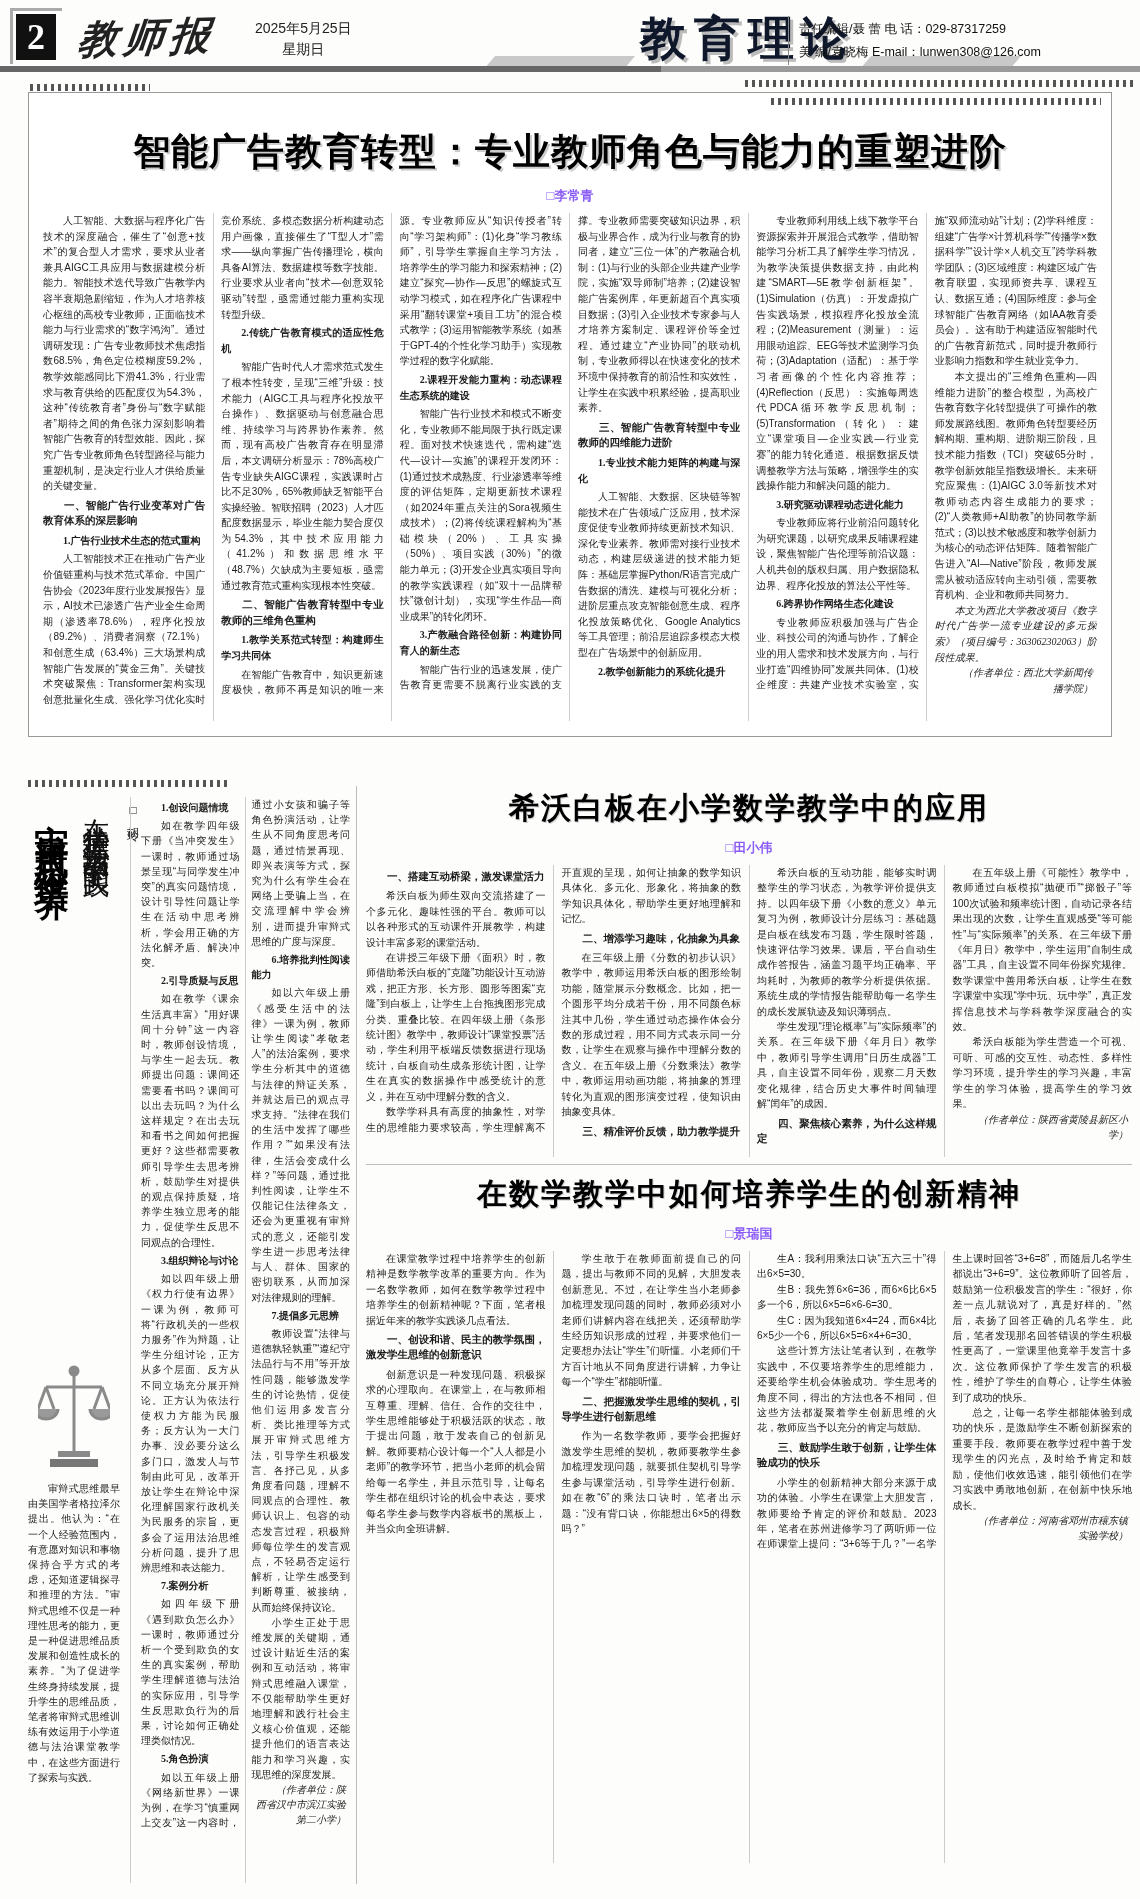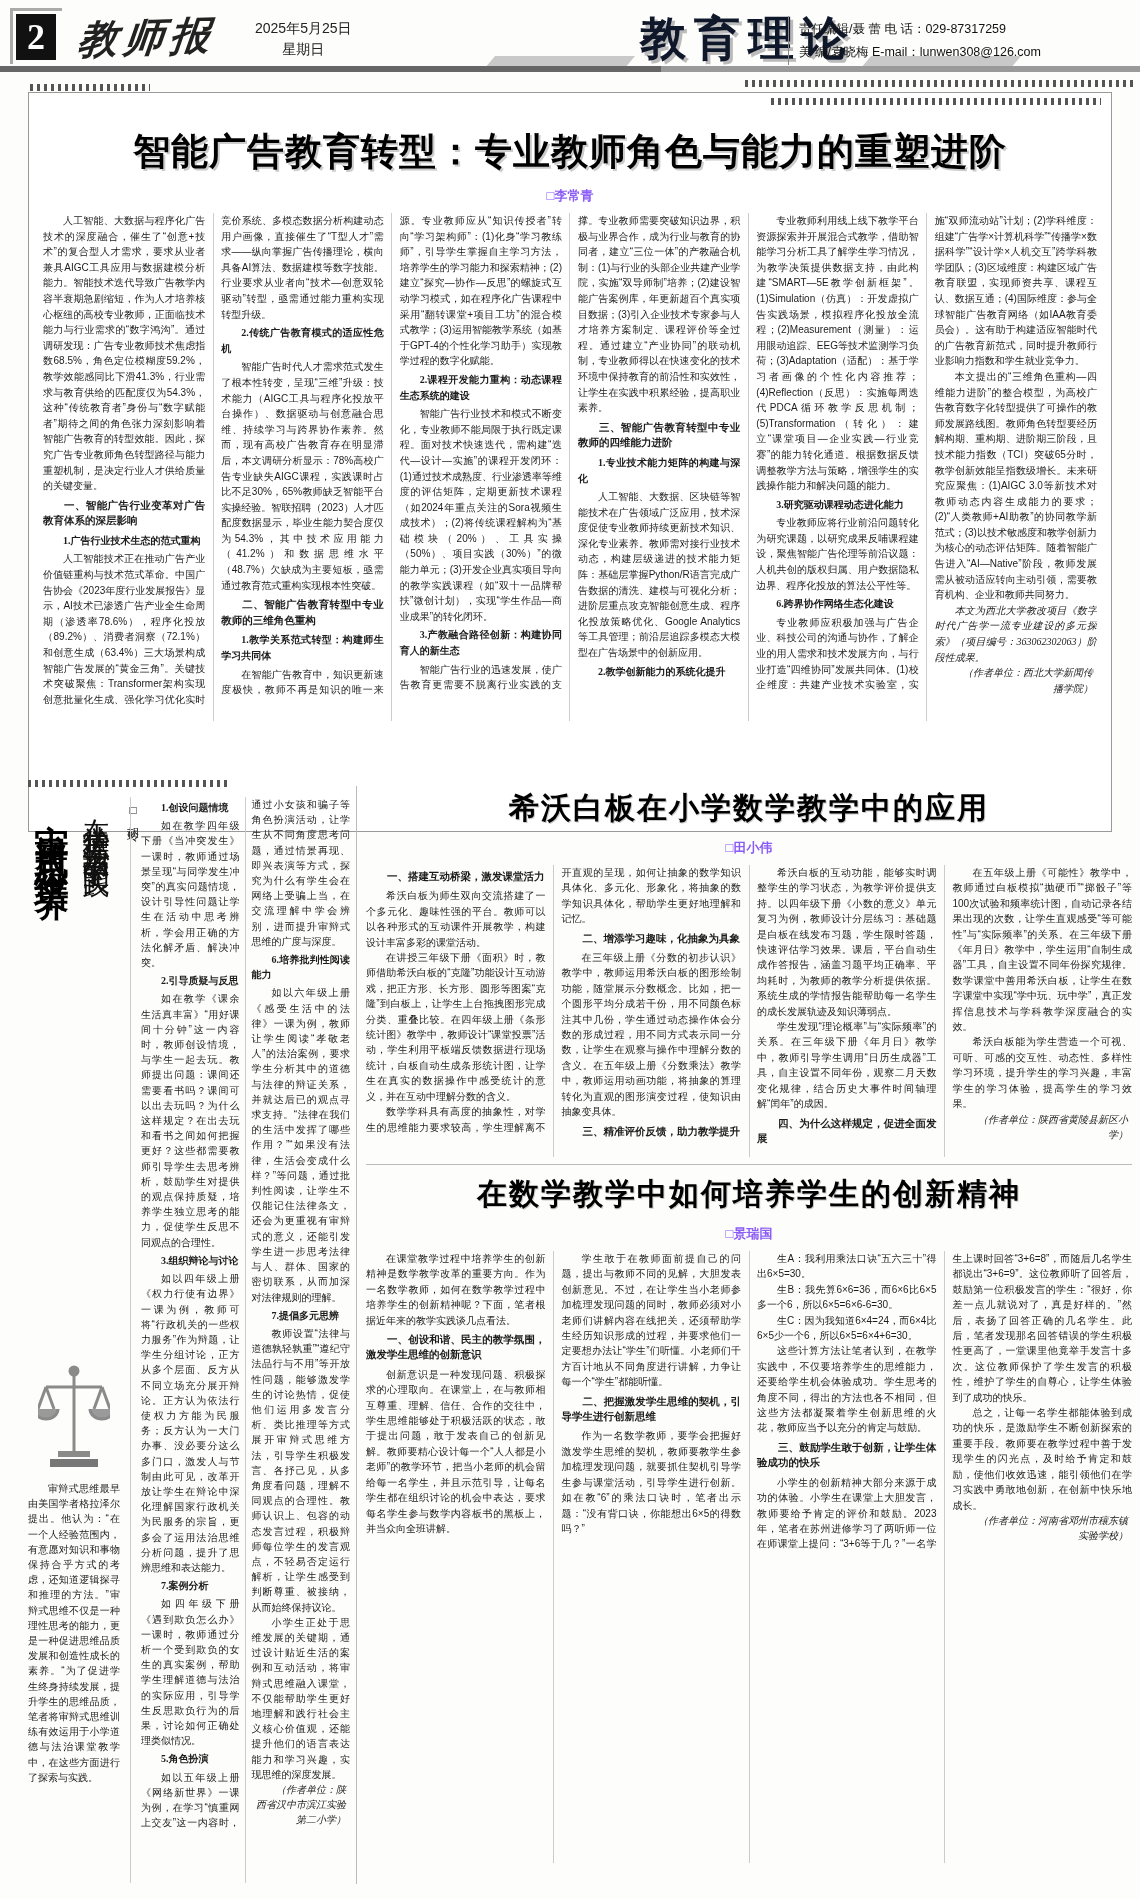--- a/index.html
+++ b/index.html
@@ -22,21 +22,21 @@
   .sec-title::after  { content:""; position:absolute; right:-160px; bottom:2px; width:150px; height:12px; background:#c9c9c9; transform:skew(-40deg); }
   .editors { position:absolute; left:788px; top:16px; width:354px; padding:2px 0 2px 10px;
              border-left:1px solid #888; border-right:1px solid #888; font-size:12.5px; line-height:1.8; color:#111; }
   .hdr-rule { position:absolute; left:0; top:66px; width:1140px; height:6px;
               background:linear-gradient(90deg,#666 0 58%, #9a9a9a 58% 100%); }
   .hatch { background:repeating-linear-gradient(90deg,#555 0 3px, transparent 3px 7px); height:7px; }
   .hatch-a { position:absolute; left:745px; top:80px; width:390px; }
   .hatch-b { position:absolute; left:30px; top:84px; width:120px; }
 
   
-  .art1 { position:absolute; left:28px; top:92px; width:1084px; height:740px;
+  .art1 { position:absolute; left:28px; top:92px; width:1084px; height:645px;
           border:1px solid #999; padding:8px 14px 10px 14px; background:#fff; }
   .art1 .hatch-in { position:absolute; right:10px; top:5px; width:330px; }
   .art1-title { margin-top:26px; text-align:center; font-size:37px; font-weight:bold; letter-spacing:1px;
                 font-family:"Liberation Serif","DejaVu Serif",serif; color:#000; text-shadow:2px 2px 0 #ccc; }
   .byline { text-align:center; font-size:13px; color:#8b5cf6; margin:10px 0 8px 0; font-family:"Liberation Serif",serif;font-weight:bold; }
   .art1-body { height:508px; overflow:hidden; column-count:6; column-gap:16px; column-rule:1px solid #ccc;
                font-size:10px; line-height:15.6px; text-align:justify; }
 
   .art-body p { text-indent:2em; }
   .art-body p.h1 { font-weight:bold; font-size:10.5px; margin:4px 0; }
@@ -194,21 +194,21 @@
     <div class="mid-body art-body">
         <p class="h1">一、搭建互动桥梁，激发课堂活力</p>
         <p class="p">希沃白板为师生双向交流搭建了一个多元化、趣味性强的平台。教师可以以各种形式的互动课件开展教学，构建设计丰富多彩的课堂活动。</p>
         <p class="p">在讲授三年级下册《面积》时，教师借助希沃白板的“克隆”功能设计互动游戏，把正方形、长方形、圆形等图案“克隆”到白板上，让学生上台拖拽图形完成分类、重叠比较。在四年级上册《条形统计图》教学中，教师设计“课堂投票”活动，学生利用平板端反馈数据进行现场统计，白板自动生成条形统计图，让学生在真实的数据操作中感受统计的意义，并在互动中理解分数的含义。</p>
         <p class="p">数学学科具有高度的抽象性，对学生的思维能力要求较高，学生理解离不开直观的呈现，如何让抽象的数学知识具体化、多元化、形象化，将抽象的数学知识具体化，帮助学生更好地理解和记忆。</p>
         <p class="h1">二、增添学习趣味，化抽象为具象</p>
         <p class="p">在三年级上册《分数的初步认识》教学中，教师运用希沃白板的图形绘制功能，随堂展示分数概念。比如，把一个圆形平均分成若干份，用不同颜色标注其中几份，学生通过动态操作体会分数的形成过程，用不同方式表示同一分数，让学生在观察与操作中理解分数的含义。在五年级上册《分数乘法》教学中，教师运用动画功能，将抽象的算理转化为直观的图形演变过程，使知识由抽象变具体。</p>
         <p class="h1">三、精准评价反馈，助力教学提升</p>
         <p class="p">希沃白板的互动功能，能够实时调整学生的学习状态，为教学评价提供支持。以四年级下册《小数的意义》单元复习为例，教师设计分层练习：基础题是白板在线发布习题，学生限时答题，快速评估学习效果。课后，平台自动生成作答报告，涵盖习题平均正确率、平均耗时，为教师的教学分析提供依据。系统生成的学情报告能帮助每一名学生的成长发展轨迹及知识薄弱点。</p>
         <p class="p">学生发现“理论概率”与“实际频率”的关系。在三年级下册《年月日》教学中，教师引导学生调用“日历生成器”工具，自主设置不同年份，观察二月天数变化规律，结合历史大事件时间轴理解“闰年”的成因。</p>
-        <p class="h1">四、为什么这样规定，促进全面发展</p>
+        <p class="h1">四、聚焦核心素养，为什么这样规定</p>
         <p class="p">在五年级上册《可能性》教学中，教师通过白板模拟“抛硬币”“掷骰子”等100次试验和频率统计图，自动记录各结果出现的次数，让学生直观感受“等可能性”与“实际频率”的关系。在三年级下册《年月日》教学中，学生运用“自制生成器”工具，自主设置不同年份探究规律。数学课堂中善用希沃白板，让学生在数字课堂中实现“学中玩、玩中学”，真正发挥信息技术与学科教学深度融合的实效。</p>
         <p class="p">希沃白板能为学生营造一个可视、可听、可感的交互性、动态性、多样性学习环境，提升学生的学习兴趣，丰富学生的学习体验，提高学生的学习效果。</p>
         <p class="credit">（作者单位：陕西省黄陵县新区小学）</p>
       </div>
   </div>
 
   <div class="bot-art">
     <div class="sub-title">在数学教学中如何培养学生的创新精神</div>
     <div class="byline">□景瑞国</div>
     <div class="bot-body art-body">

